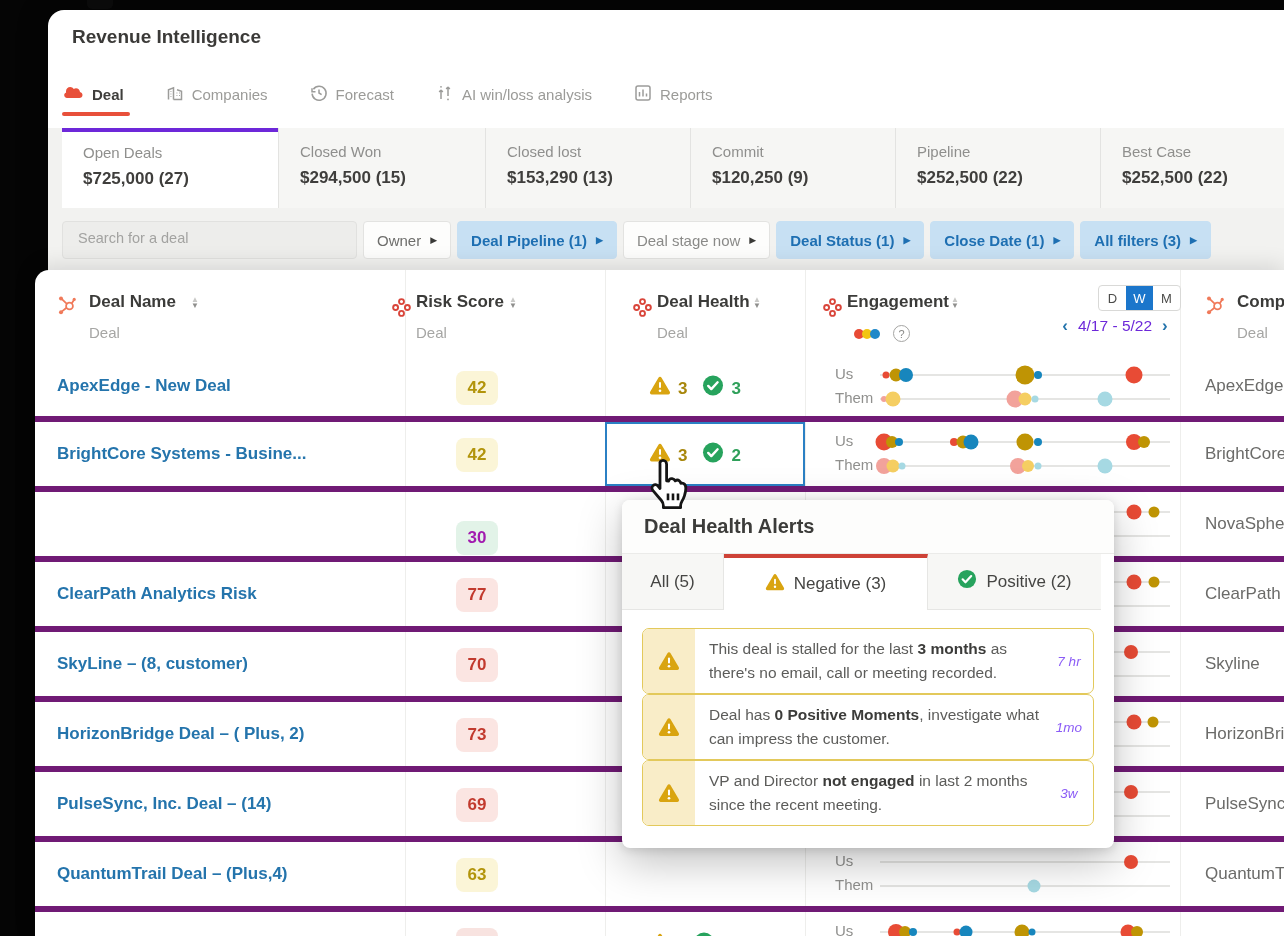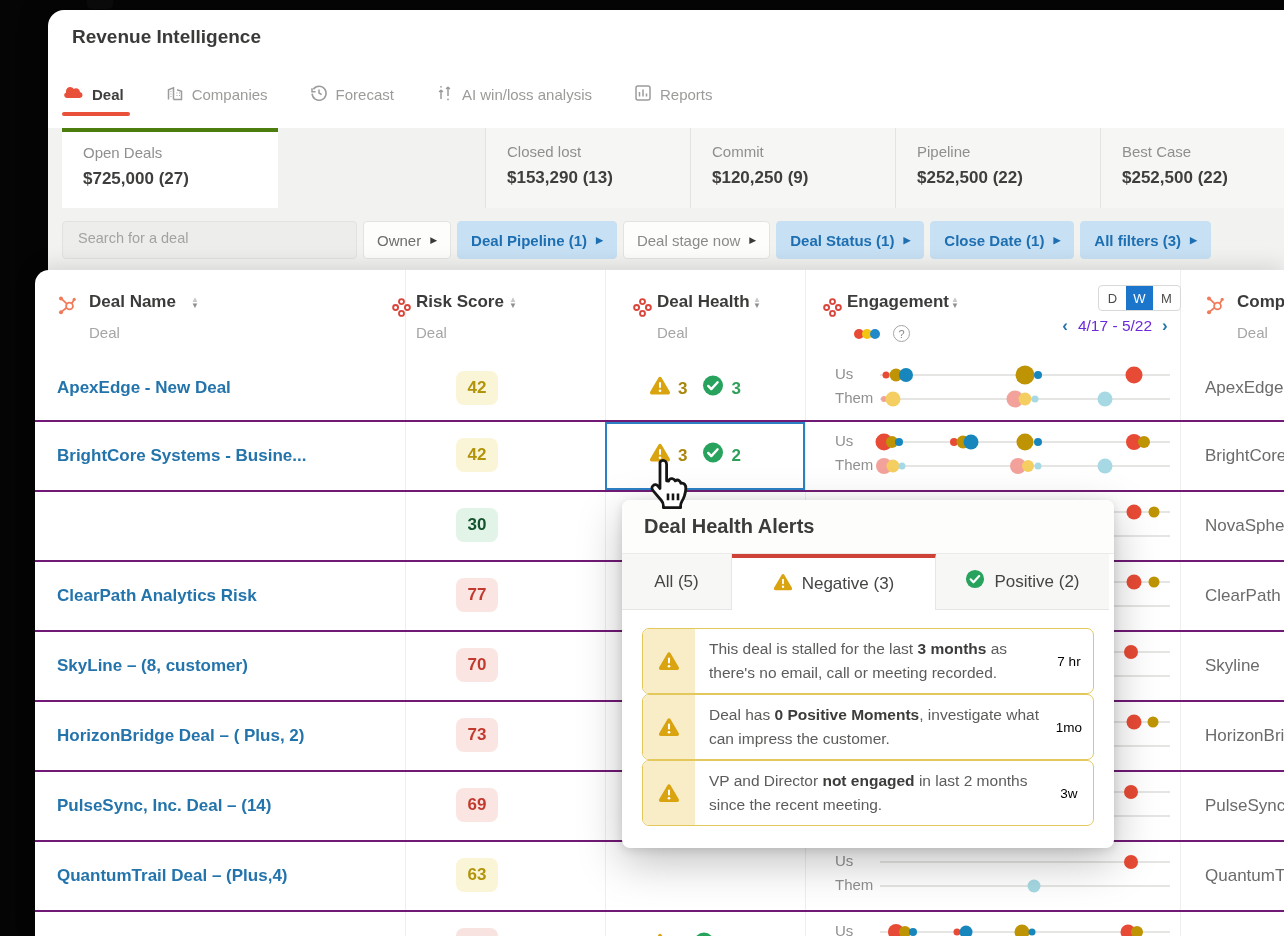--- a/index.html
+++ b/index.html
@@ -16,21 +16,21 @@
   
   .nav{position:absolute;left:64px;top:84px;display:flex;align-items:center;gap:42px;z-index:2;}
   .nav-item{display:flex;align-items:center;gap:8px;font-size:15px;color:#9b9b98;cursor:pointer;}
   .nav-item.active{color:#3f3e3c;font-weight:700;}
   .nav-underline{position:absolute;left:62px;top:112px;width:68px;height:4px;background:#e8503a;border-radius:2px;z-index:2;}
 
   
   .panel{position:absolute;left:48px;top:128px;width:1236px;height:153px;background:#f2f2f0;z-index:2;}
   .scard{position:absolute;top:128px;height:80px;background:#f6f6f4;border-left:1px solid #e3e3e1;
          padding:15px 0 0 21px;z-index:3;cursor:pointer;}
-  .scard.active{background:#fff;border-top:4px solid #4d7c0f;border-left:none;padding-top:12px;}
+  .scard.active{background:#fff;border-top:4px solid #6d28d9;border-left:none;padding-top:12px;}
   .scard .lbl{font-size:15px;color:#8f8f8d;}
   .scard .val{font-size:17px;font-weight:700;color:#3f3e3c;margin-top:8px;}
 
   
   .filters{position:absolute;left:62px;top:221px;height:38px;display:flex;gap:6px;z-index:3;align-items:center;}
   .search{width:295px;height:38px;background:#ededeb;border:1px solid #e1e1df;border-radius:4px;
           padding:0 36px 4px 15px;font-size:14.5px;color:#5c5c5a;font-family:"Liberation Sans",sans-serif;outline:none;}
   .search::placeholder{color:#a3a3a1;}
   .search-ic{position:absolute;left:324px;top:10px;pointer-events:none;}
   .fbtn{height:38px;display:flex;align-items:center;gap:9px;padding:0 13px;border-radius:4px;
@@ -57,28 +57,28 @@
         font-size:11px;color:#8a8a88;display:flex;align-items:center;justify-content:center;cursor:pointer;}
   .dwm{position:absolute;left:1063px;top:15px;display:flex;border:1px solid #d9d9d7;border-radius:4px;background:#fff;overflow:hidden;}
   .dwm span{width:27px;height:24px;display:flex;align-items:center;justify-content:center;font-size:13px;color:#4c4c4a;cursor:pointer;}
   .dwm .on{background:#1b76cb;color:#fff;}
   .daterange{position:absolute;left:1000px;top:46px;width:160px;display:flex;align-items:center;justify-content:center;gap:10px;}
   .chev{font-size:17px;font-weight:700;color:#2474ac;cursor:pointer;}
   .drtext{font-size:15.5px;color:#6d28d9;}
 
   
   #rows{position:absolute;left:0;top:85px;width:100%;}
-  .t-row{position:relative;height:70px;border-bottom:2px solid #701a75;}
+  .t-row{position:relative;height:70px;border-bottom:6px solid #701a75;}
   .t-row:first-child{height:67px;}
   .cell-name{position:absolute;left:22px;top:0;bottom:0;display:flex;align-items:center;
              font-size:17px;font-weight:700;color:#2474ac;cursor:pointer;white-space:nowrap;}
   .badge{position:absolute;left:421px;top:33px;transform:translateY(-50%);min-width:42px;height:34px;
          border-radius:8px;display:flex;align-items:center;justify-content:center;font-size:17px;font-weight:600;padding:0 8px;}
   .risk-yellow{background:#fbf5d7;color:#b2940b;}
-  .risk-green{background:#e2f3e8;color:#14532d;}
+  .risk-green{background:#e2f3e8;color:#a21caf;margin-top:13px;}
   .risk-red{background:#fbe5e2;color:#c23a2e;}
   .risk-pink{background:#f8e3e0;color:#c23a2e;}
   .health{position:absolute;left:614px;top:33px;transform:translateY(-50%);display:flex;align-items:center;
           gap:7px;font-size:17px;font-weight:700;cursor:pointer;}
   .health .neg{color:#a8870c;margin-right:8px;}
   .health .pos{color:#2fa05a;}
   .sel-outline{position:absolute;left:570px;top:0;width:200px;height:100%;border:2px solid #2b80c4;z-index:2;}
   .eng-label{position:absolute;font-size:15px;color:#90908e;}
   .us-label{left:800px;top:10px;}
   .them-label{left:800px;top:34px;}
@@ -90,31 +90,31 @@
                 font-size:17px;color:#6b6b69;white-space:nowrap;}
 
   
   .popup{position:absolute;left:622px;top:500px;width:492px;background:#fff;border-radius:8px;overflow:hidden;
          box-shadow:0 14px 44px rgba(0,0,0,.25),0 2px 10px rgba(0,0,0,.12);z-index:50;}
   .popup-header{height:54px;display:flex;align-items:center;padding-left:22px;font-size:20px;font-weight:700;
                 color:#3c3c3a;background:#fdfdfc;border-bottom:1px solid #ebebe9;}
   .ptabs{display:flex;height:56px;}
   .ptab{display:flex;align-items:center;justify-content:center;gap:9px;font-size:17px;color:#454543;
         background:#f7f7f5;border-bottom:1px solid #e6e6e4;border-right:1px solid #e6e6e4;cursor:pointer;}
-  .ptab.all{width:110px;}
+  .ptab.all{width:102px;}
   .ptab.neg{width:204px;background:#fff;border-bottom:none;border-top:4px solid #ce4237;}
   .ptab.pos{width:173px;border-right:none;}
   .pbody{padding:18px 20px 22px;}
   .alert{display:flex;align-items:stretch;height:66px;border:1.5px solid #e3c95b;border-radius:7px;
          margin-bottom:0;overflow:hidden;background:#fff;}
   .alert:last-child{margin-bottom:0;}
   .alert-ic{width:52px;flex:none;background:#f9edc8;display:flex;align-items:center;justify-content:center;}
   .alert-txt{flex:1;display:flex;align-items:center;padding:4px 2px 4px 14px;font-size:15.5px;color:#5c5c5a;line-height:1.55;}
   .alert-txt .b{font-weight:700;color:#3c3c3a;}
-  .alert-age{width:48px;flex:none;display:flex;align-items:center;justify-content:center;font-size:13.5px;color:#000000;}
+  .alert-age{width:48px;flex:none;display:flex;align-items:center;justify-content:center;font-size:13.5px;color:#8b5cf6;font-style:italic;}
 
   .cursor{position:absolute;left:644px;top:456px;z-index:60;pointer-events:none;}
 </style>
 </head>
 <body>
 
 <div id="page">
   <div class="app-card"></div>
   <div class="notch"></div>
 
@@ -158,20 +158,24 @@
           </svg></span>
       <span>Reports</span>
     </div>
   </div>
   <div class="nav-underline"></div>
 
   <div class="panel"></div>
   <div class="scard active" style="left:62px;width:216px;">
     <div class="lbl">Open Deals</div>
     <div class="val">$725,000 (27)</div>
+  </div>
+  <div class="scard" style="left:278px;width:207px;">
+    <div class="lbl">Closed Won</div>
+    <div class="val">$294,500 (15)</div>
   </div>
   <div class="scard" style="left:485px;width:205px;">
     <div class="lbl">Closed lost</div>
     <div class="val">$153,290 (13)</div>
   </div>
   <div class="scard" style="left:690px;width:205px;">
     <div class="lbl">Commit</div>
     <div class="val">$120,250 (9)</div>
   </div>
   <div class="scard" style="left:895px;width:205px;">

